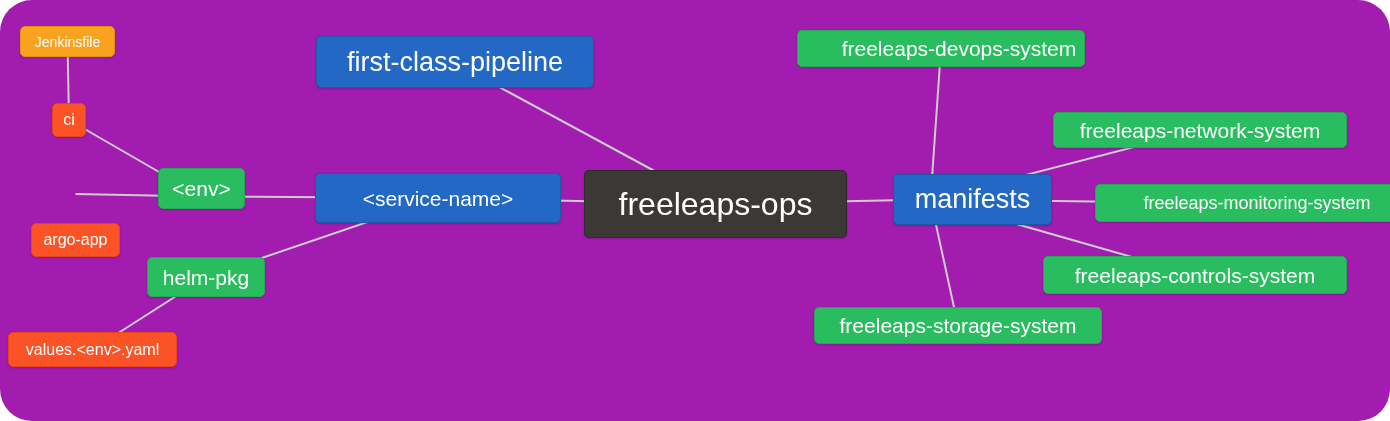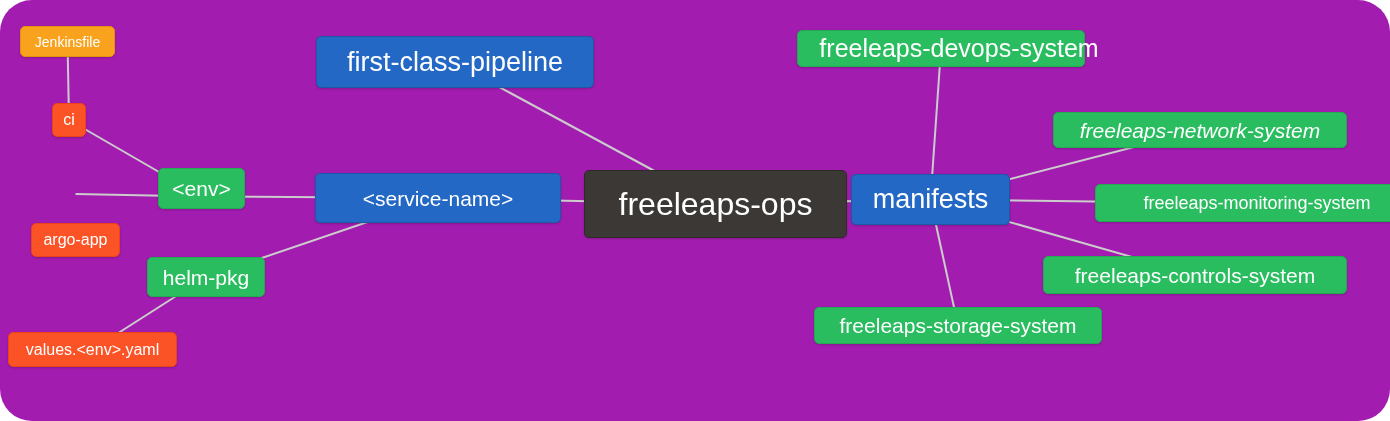--- a/index.html
+++ b/index.html
@@ -57,20 +57,20 @@
   <div id="node-layer">
       <div class="node" style="left: 20px; top: 26px; width: 95px; height: 31px; font-size: 14px; background: rgb(249, 162, 29); border-color: rgb(229, 145, 16);">Jenkinsfile</div>
       <div class="node" style="left: 52px; top: 103px; width: 34px; height: 34px; font-size: 16px; background: rgb(251, 82, 38); border-color: rgb(232, 67, 27);">ci</div>
       <div class="node" style="left: 31px; top: 177px; width: 89px; height: 34px; font-size: 16px; background: rgb(251, 82, 38); border-color: rgb(232, 67, 27); margin-top: 46px;">argo-app</div>
       <div class="node" style="left: 158px; top: 168px; width: 87px; height: 41px; font-size: 21px; background: rgb(41, 189, 95); border-color: rgb(34, 170, 82);">&lt;env&gt;</div>
       <div class="node" style="left: 147px; top: 257px; width: 118px; height: 40px; font-size: 21px; background: rgb(41, 189, 95); border-color: rgb(34, 170, 82);">helm-pkg</div>
       <div class="node" style="left: 8px; top: 332px; width: 169px; height: 35px; font-size: 16px; background: rgb(251, 82, 38); border-color: rgb(232, 67, 27); text-align: center;">values.&lt;env&gt;.yaml</div>
       <div class="node" style="left: 316px; top: 36px; width: 278px; height: 52px; font-size: 27px; background: rgb(34, 104, 196); border-color: rgb(29, 88, 166);">first-class-pipeline</div>
       <div class="node" style="left: 315px; top: 173px; width: 246px; height: 50px; font-size: 21px; background: rgb(34, 104, 196); border-color: rgb(29, 88, 166);">&lt;service-name&gt;</div>
       <div class="node" style="left: 584px; top: 170px; width: 263px; height: 68px; font-size: 32px; background: rgb(59, 56, 54); border-color: rgb(45, 42, 40); text-align: right;">freeleaps-ops</div>
-      <div class="node" style="left: 851px; top: 174px; width: 159px; height: 51px; font-size: 27px; background: rgb(34, 104, 196); border-color: rgb(29, 88, 166);">manifests</div>
-      <div class="node" style="left: 797px; top: 30px; width: 288px; height: 37px; font-size: 25px; background: rgb(41, 189, 95); border-color: rgb(34, 170, 82); padding-left: 36px;">freeleaps-devops-system</div>
-      <div class="node" style="left: 1053px; top: 112px; width: 294px; height: 36px; font-size: 21px; background: rgb(41, 189, 95); border-color: rgb(34, 170, 82); font-style: italic;">freeleaps-network-system</div>
+      <div class="node" style="left: 893px; top: 174px; width: 159px; height: 51px; font-size: 27px; background: rgb(34, 104, 196); border-color: rgb(29, 88, 166);">manifests</div>
+      <div class="node" style="left: 797px; top: 30px; width: 288px; height: 37px; font-size: 21px; background: rgb(41, 189, 95); border-color: rgb(34, 170, 82); padding-left: 36px;">freeleaps-devops-system</div>
+      <div class="node" style="left: 1053px; top: 112px; width: 294px; height: 36px; font-size: 21px; background: rgb(41, 189, 95); border-color: rgb(34, 170, 82);">freeleaps-network-system</div>
       <div class="node" style="left: 1048px; top: 184px; width: 324px; height: 38px; font-size: 18px; background: rgb(41, 189, 95); border-color: rgb(34, 170, 82); margin-left: 47px;">freeleaps-monitoring-system</div>
       <div class="node" style="left: 1043px; top: 256px; width: 304px; height: 38px; font-size: 21px; background: rgb(41, 189, 95); border-color: rgb(34, 170, 82);">freeleaps-controls-system</div>
       <div class="node" style="left: 814px; top: 307px; width: 288px; height: 37px; font-size: 21px; background: rgb(41, 189, 95); border-color: rgb(34, 170, 82);">freeleaps-storage-system</div>
     </div>
 </div>
 
 </body></html>

